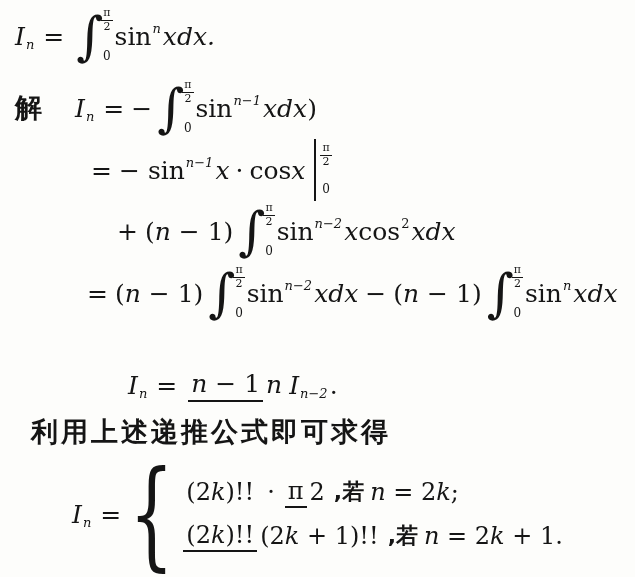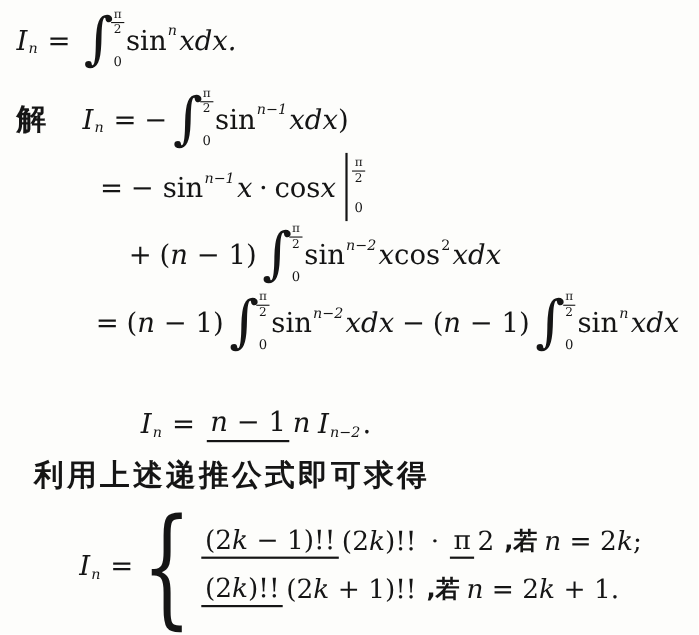--- a/index.html
+++ b/index.html
@@ -168,21 +168,20 @@
 
   <div class="line" style="left:72px;top:452px;height:124px;">
     <span class="it">I</span>
     <span class="sb">n</span>
     <span class="op rm">=</span>
     <span class="cases">
       <span class="brace">{</span>
       <span class="crows">
         <span class="crow">
           <span class="frac">
-            <span class="fn"><span class="rm">(2</span><span class="it">k</span><span class="rm"> − 1)!!</span></span>
             <span class="fd"><span class="rm">(2</span><span class="it">k</span><span class="rm">)!!</span></span>
           </span>
           <span class="cdot rm">·</span>
           <span class="frac">
             <span class="fn rm">π</span>
             <span class="fd rm">2</span>
           </span>
           <span class="cjk cjk-inline">,若</span>
           <span class="it">n</span>
           <span class="rm"> = 2</span>

